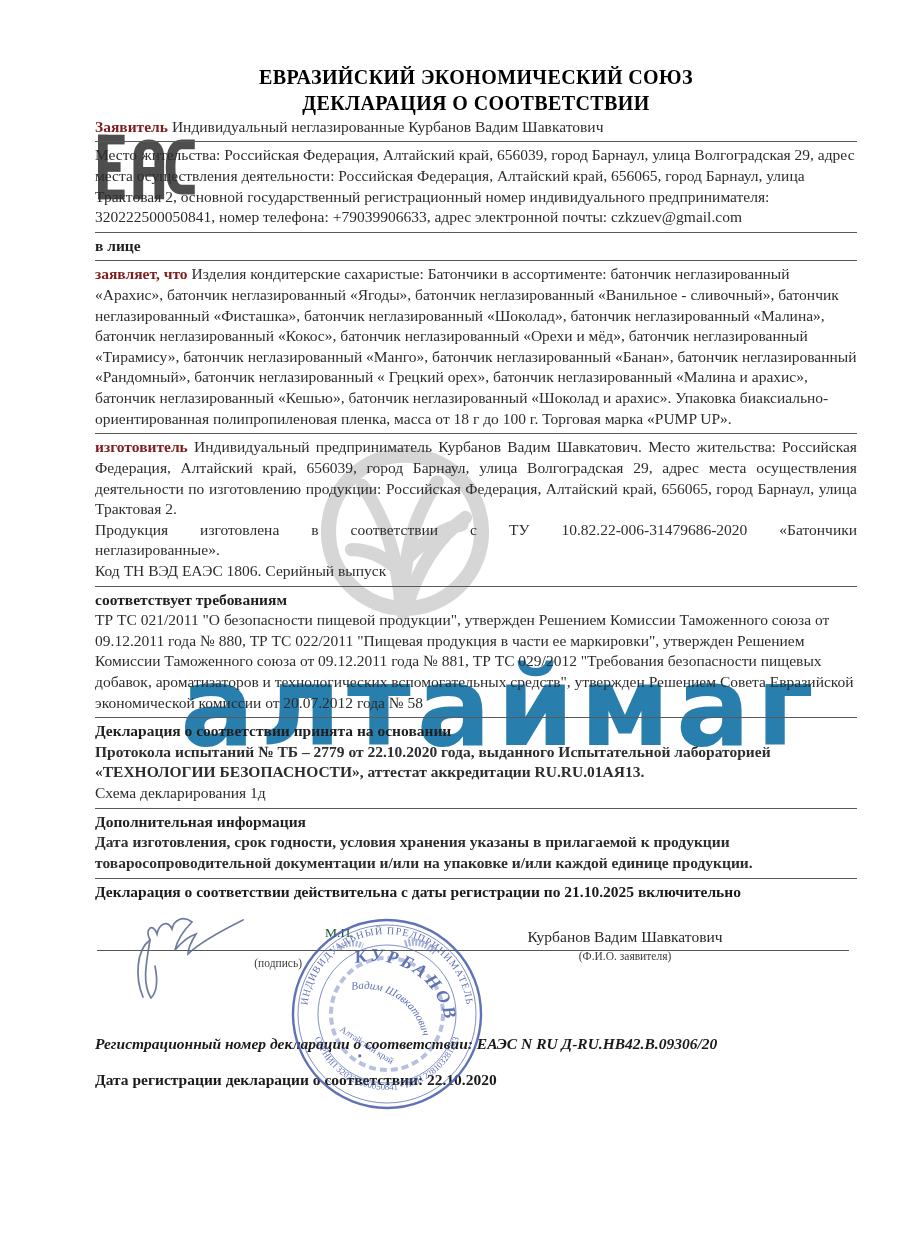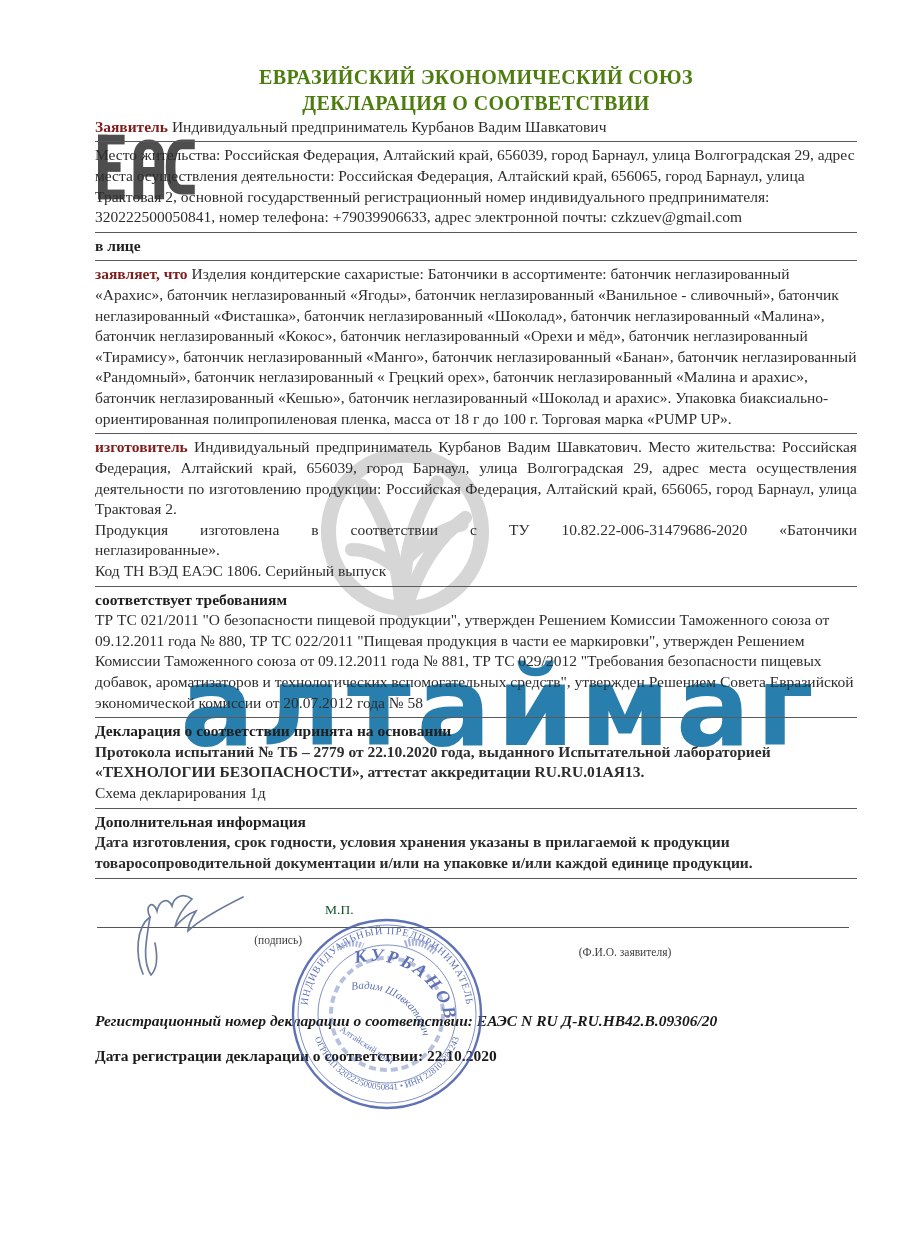--- a/index.html
+++ b/index.html
@@ -19,41 +19,41 @@
   .wm-sub{
     left:200px;top:756px;width:620px;text-align:center;
     font-family:"DejaVu Sans","Liberation Sans",sans-serif;
     font-size:34px;line-height:1;letter-spacing:9px;color:#cbcbcb;opacity:.9;
   }
   .wm-logo{left:316px;top:446px;}
   
   .content{position:absolute;left:95px;top:64px;width:762px;z-index:2;}
   .content p{margin:0;font-size:15.5px;line-height:1.33;}
   .title{text-align:center;font-weight:bold;font-size:20px;line-height:1.32;
-         letter-spacing:.4px;color:#4d7c0f;}
+         letter-spacing:.4px;color:#000000;}
   .rule{border:none;border-top:1.4px solid #5a5a5a;margin:4px 0 3px;}
   .lead{font-weight:bold;color:#7f1d1d;}
   .hdr{font-weight:bold;color:#1f1f1f;}
   .just{text-align:justify;}
   .wgap{text-align:justify;word-spacing:13px;}
   .mt64{margin-top:62px;}
   .mt6{margin-top:6px;font-weight:bold;}
   .valid{font-weight:bold;color:#1a1a1a;}
   
   .eac{position:absolute;left:98px;top:126px;z-index:2;}
   
   .sig-area{position:relative;height:102px;margin-top:8px;}
   .sig-line{position:absolute;left:2px;right:8px;top:40px;border-top:1.2px solid #555;}
   .sig-svg{position:absolute;left:12px;top:-8px;z-index:3;}
   .sig-label{position:absolute;left:77px;top:47px;width:130px;text-align:right;
              font-size:11.5px !important;color:#3c3c3c;}
   .mp{position:absolute;left:230px;top:15px;font-size:13.5px !important;color:#14532d;}
   .fio{position:absolute;left:330px;top:18px;width:400px;text-align:center;
        font-size:15.5px !important;color:#262626;}
-  .fio-label{position:absolute;left:330px;top:59px;width:400px;text-align:center;
+  .fio-label{position:absolute;left:330px;top:40px;width:400px;text-align:center;
              font-size:11.5px !important;color:#3c3c3c;}
   
   .stamp{position:absolute;left:287px;top:914px;z-index:3;opacity:.88;}
   .reg{font-weight:bold;color:#1a1a1a;margin-top:22px !important;font-style:italic;}
   .reg2{font-weight:bold;color:#1a1a1a;margin-top:15px !important;}
 </style>
 </head>
 <body>
 
 <div class="page">
@@ -85,21 +85,21 @@
   </svg>
 
   <div class="content">
     <div class="title">
       <div>ЕВРАЗИЙСКИЙ ЭКОНОМИЧЕСКИЙ СОЮЗ</div>
       <div>ДЕКЛАРАЦИЯ О СООТВЕТСТВИИ</div>
     </div>
 
     <p class="mt64">
       <span class="lead">Заявитель</span>
-      <span>Индивидуальный предприниматель Курбанов Вадим Шавкатович</span>
+      <span>Индивидуальный неглазированные Курбанов Вадим Шавкатович</span>
     </p>
 
     <hr class="rule">
 
     <p>Место жительства: Российская Федерация, Алтайский край, 656039, город Барнаул, улица Волгоградская 29, адрес места осуществления деятельности: Российская Федерация, Алтайский край, 656065, город Барнаул, улица Трактовая 2, основной государственный регистрационный номер индивидуального предпринимателя: 320222500050841, номер телефона: +79039906633, адрес электронной почты: czkzuev@gmail.com</p>
 
     <hr class="rule">
     <p class="hdr">в лице</p>
     <hr class="rule">
 
@@ -128,31 +128,33 @@
     <p class="mt6">Протокола испытаний № ТБ – 2779 от 22.10.2020 года, выданного Испытательной лабораторией «ТЕХНОЛОГИИ БЕЗОПАСНОСТИ», аттестат аккредитации RU.RU.01АЯ13.</p>
     <p>Схема декларирования 1д</p>
 
     <hr class="rule">
 
     <p class="hdr">Дополнительная информация</p>
     <p class="mt6">Дата изготовления, срок годности, условия хранения указаны в прилагаемой к продукции товаросопроводительной документации и/или на упаковке и/или каждой единице продукции.</p>
 
     <hr class="rule">
 
+    <p class="valid">Декларация о соответствии действительна с даты регистрации по 21.10.2025 включительно</p>
 
     <div class="sig-area">
       <div class="sig-line"></div>
       <svg class="sig-svg" width="170" height="100" viewBox="0 0 170 100">
         <g fill="none" stroke="#5e6d94" stroke-width="1.7" stroke-linecap="round" opacity=".9">
           <path d="M36,95 C28,76 29,48 43,38 C37,27 46,20 50,32 C52,22 61,17 65,27 C67,18 76,13 85,20 C76,29 70,39 68,48 C73,42 80,35 89,32 C84,40 81,47 81,52 C91,42 112,30 136,18"></path>
           <path d="M43,38 C39,62 35,82 44,96 C51,89 50,74 48,64"></path>
         </g>
       </svg>
       <div class="sig-label">(подпись)</div>
       <div class="mp">М.П.</div>
+      <div class="fio">Курбанов Вадим Шавкатович</div>
       <div class="fio-label">(Ф.И.О. заявителя)</div>
     </div>
 
     <p class="reg">Регистрационный номер декларации о соответствии: ЕАЭС N RU Д-RU.НВ42.В.09306/20</p>
     <p class="reg2">Дата регистрации декларации о соответствии: 22.10.2020</p>
   </div>
 
   <svg class="stamp" width="200" height="200" viewBox="0 0 200 200">
     <defs>
       <path id="arcTop" d="M 20,100 A 80,80 0 1 1 180,100"></path>

